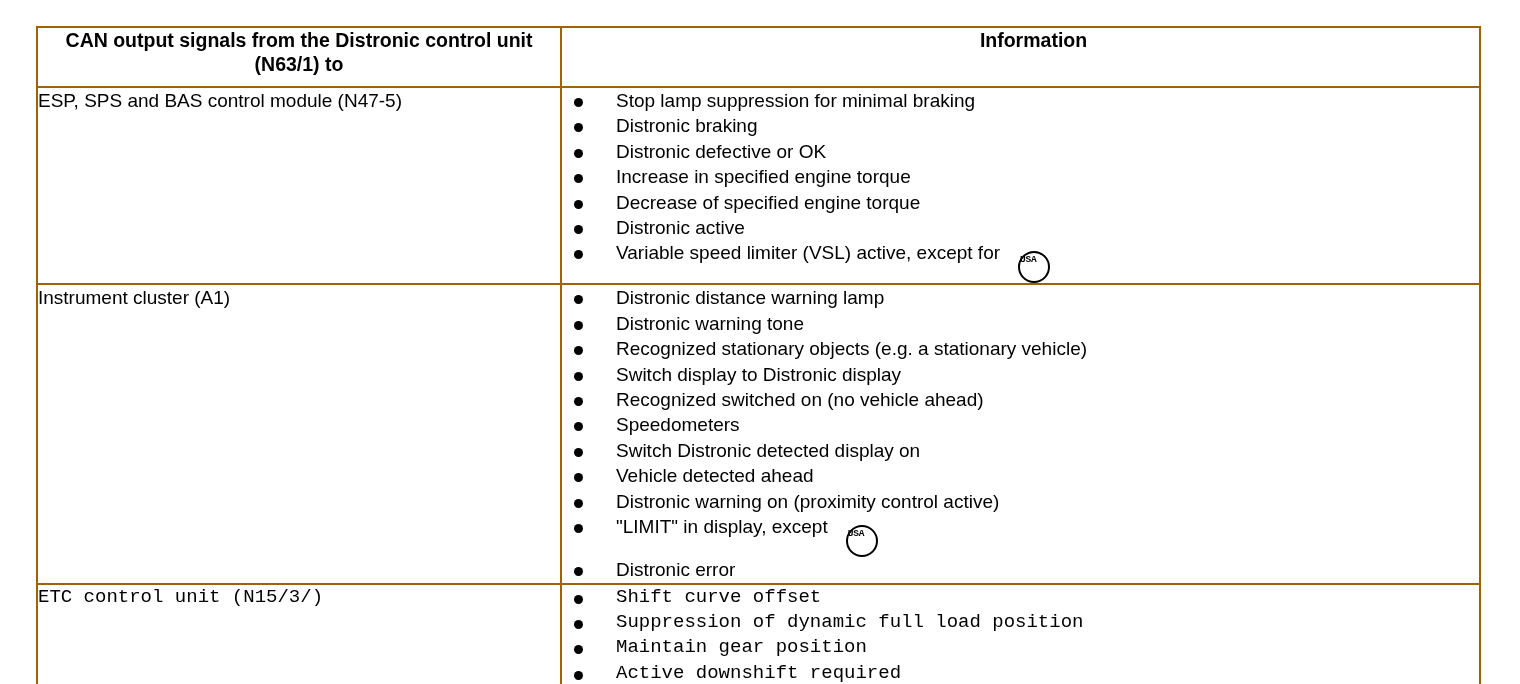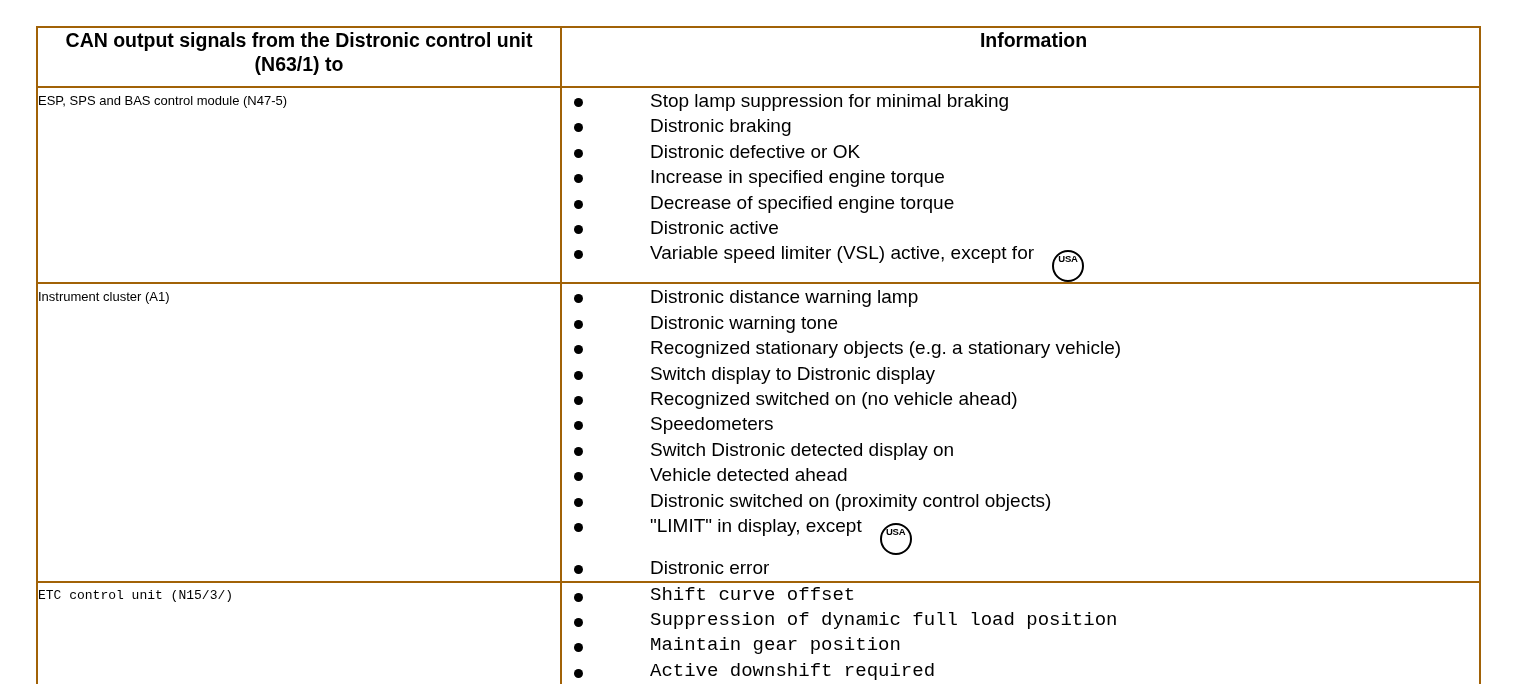--- a/index.html
+++ b/index.html
@@ -58,21 +58,21 @@
     margin: 0 auto;
   }
   th.hdr-right .hdr-text {
     display: block;
     padding-left: 26px;
   }
 
   
   td.cell-left {
     padding: 6px 6px 6px 3px;
-    font-size: 13px;
+    font-size: 19px;
     line-height: 25px;
     margin-top: 8px;
   }
   td.cell-left .row-label {
     display: block;
     white-space: nowrap;
   }
 
   td.cell-right {
     padding: 6px 6px 6px 0;
@@ -80,21 +80,21 @@
 
   ul.bullets {
     list-style: none;
     margin: 0;
     padding: 0;
   }
   ul.bullets li {
     position: relative;
     font-size: 19px;
     line-height: 25.4px;
-    padding-left: 88px;
+    padding-left: 54px;
     white-space: nowrap;
   }
   ul.bullets li .bullet-dot {
     position: absolute;
     left: 12px;
     top: 10px;
     width: 9px;
     height: 9px;
     border-radius: 50%;
     background: #000000;
@@ -107,26 +107,25 @@
   .usa-badge {
     display: inline-block;
     position: relative;
     width: 32px;
     height: 32px;
     margin-left: 18px;
     vertical-align: -3px;
     border: 2px solid #000000;
     border-radius: 50% / 50%;
     box-sizing: border-box;
-    text-align: center;
     line-height: 13px;
     font-size: 9.5px;
     font-weight: bold;
     letter-spacing: -0.2px;
-    font-family: Liberation Sans, sans-serif;
+    font-family: Liberation Mono, monospace;
   }
   .usa-badge .usa-text {
     display: block;
     position: relative;
     top: 0px;
   }
 
   
   tr.row-esp  td { height: 176px; }
   tr.row-ic   td { height: 282px; }
@@ -176,21 +175,21 @@
           <td class="cell-right">
             <ul class="bullets">
               <li><span class="bullet-dot"></span><span class="item-text">Distronic distance warning lamp</span></li>
               <li><span class="bullet-dot"></span><span class="item-text">Distronic warning tone</span></li>
               <li><span class="bullet-dot"></span><span class="item-text">Recognized stationary objects (e.g. a stationary vehicle)</span></li>
               <li><span class="bullet-dot"></span><span class="item-text">Switch display to Distronic display</span></li>
               <li><span class="bullet-dot"></span><span class="item-text">Recognized switched on (no vehicle ahead)</span></li>
               <li><span class="bullet-dot"></span><span class="item-text">Speedometers</span></li>
               <li><span class="bullet-dot"></span><span class="item-text">Switch Distronic detected display on</span></li>
               <li><span class="bullet-dot"></span><span class="item-text">Vehicle detected ahead</span></li>
-              <li><span class="bullet-dot"></span><span class="item-text">Distronic switched on (proximity control objects)</span></li>
+              <li><span class="bullet-dot"></span><span class="item-text">Distronic warning on (proximity control active)</span></li>
               <li><span class="bullet-dot"></span><span class="item-text">"LIMIT" in display, except</span><span class="usa-badge"><span class="usa-text">USA</span></span></li>
               <li><span class="bullet-dot"></span><span class="item-text">Distronic error</span></li>
             </ul>
           </td>
         </tr>
         <tr class="row-etc">
           <td class="cell-left">
             <span class="row-label">ETC control unit (N15/3/)</span>
           </td>
           <td class="cell-right">

